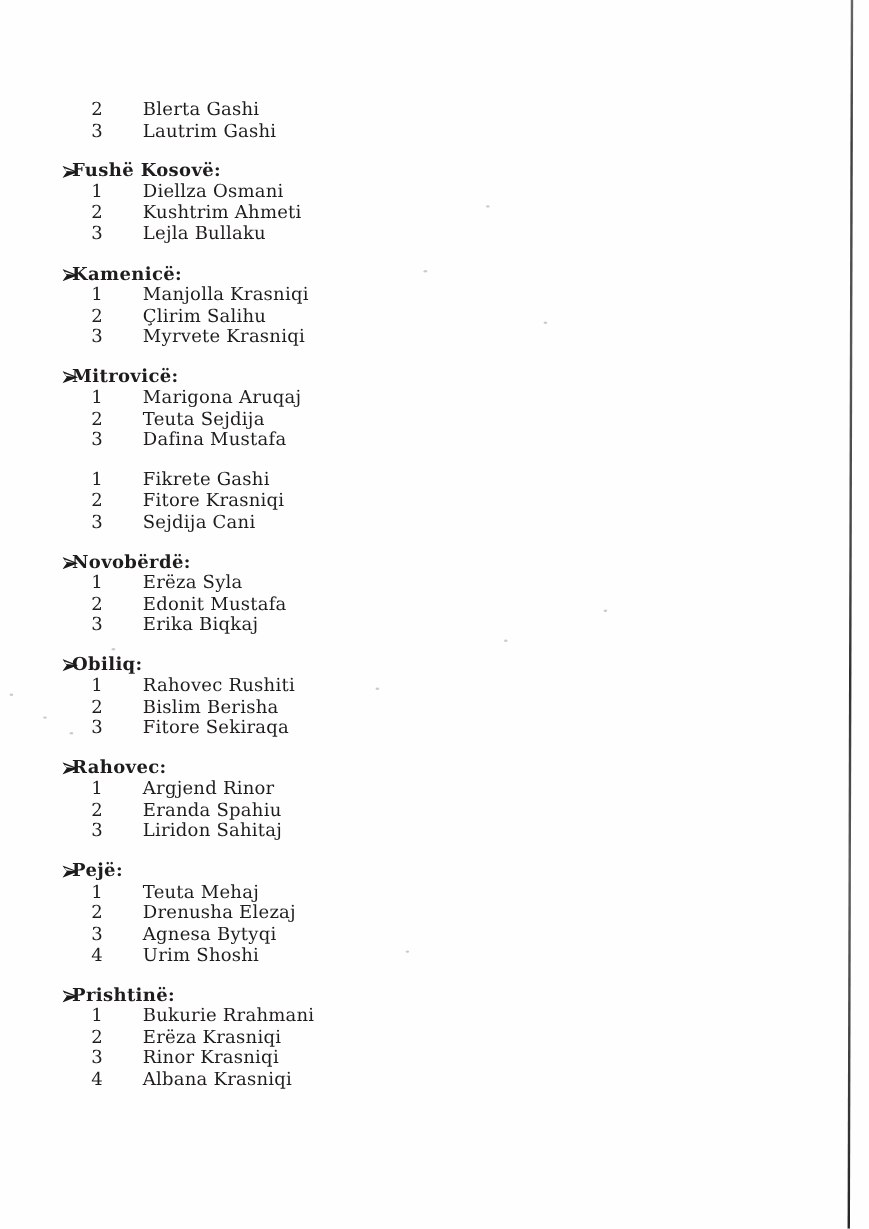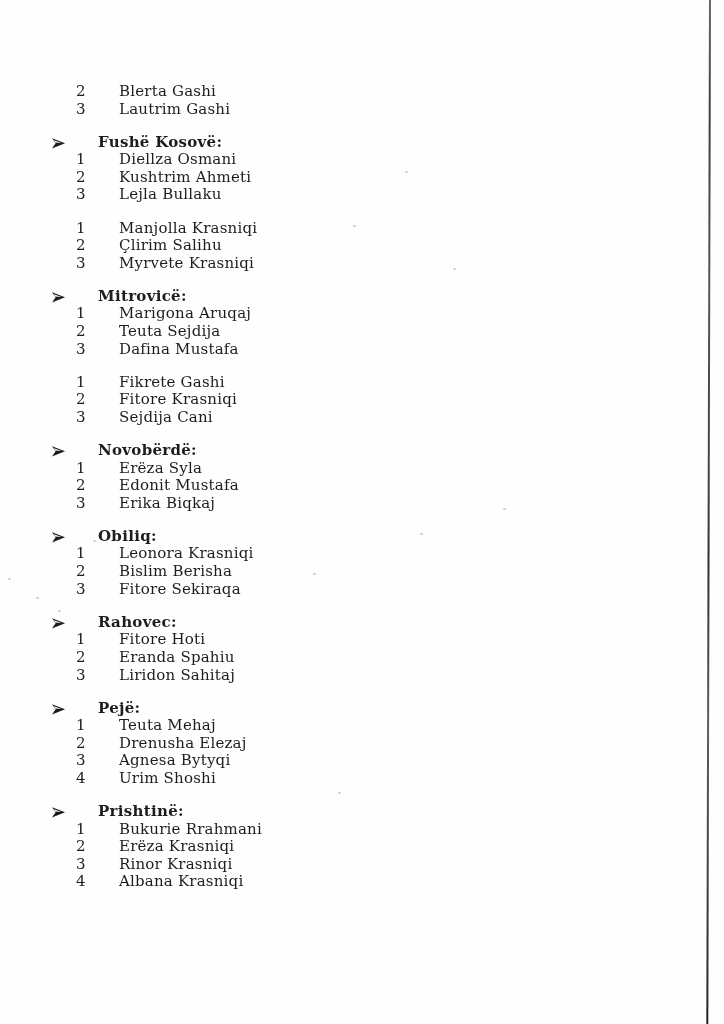--- a/index.html
+++ b/index.html
@@ -26,21 +26,21 @@
     display:flex;
     padding-left:76px;
   }
   .num{
     flex:0 0 43px;
     width:43px;
   }
   .section{margin-top:15.5px;}
   .header-row{
     position:relative;
-    padding-left:98px;
+    padding-left:60px;
     font-weight:bold;
     letter-spacing:0.3px;
   }
   .bullet{
     position:absolute;
     left:52px;top:3px;
     width:13px;height:12px;
     display:inline-block;
   }
   .bullet svg{display:block;}
@@ -93,20 +93,26 @@
         <div class="row item-row">
           <span class="num">2</span>
           <span class="name">Kushtrim Ahmeti</span>
         </div>
         <div class="row item-row">
           <span class="num">3</span>
           <span class="name">Lejla Bullaku</span>
         </div>
       </div>
       <div class="section">
+        <div class="row header-row"><span class="bullet" title="➢">
+            <svg width="13" height="12" viewBox="0 0 13 12">
+              <polygon points="0,1.2 13,6.3 0,11.4 3.6,6.3" fill="#1a1a1a"></polygon>
+              <polygon points="1.8,3.2 9.6,5.9 3.2,5.4" fill="#fefefe"></polygon>
+            </svg>
+          </span><span>Kamenicë:</span></div>
         <div class="row item-row">
           <span class="num">1</span>
           <span class="name">Manjolla Krasniqi</span>
         </div>
         <div class="row item-row">
           <span class="num">2</span>
           <span class="name">Çlirim Salihu</span>
         </div>
         <div class="row item-row">
           <span class="num">3</span>
@@ -169,41 +175,41 @@
       </div>
       <div class="section">
         <div class="row header-row"><span class="bullet" title="➢">
             <svg width="13" height="12" viewBox="0 0 13 12">
               <polygon points="0,1.2 13,6.3 0,11.4 3.6,6.3" fill="#1a1a1a"></polygon>
               <polygon points="1.8,3.2 9.6,5.9 3.2,5.4" fill="#fefefe"></polygon>
             </svg>
           </span><span>Obiliq:</span></div>
         <div class="row item-row">
           <span class="num">1</span>
-          <span class="name">Leonora Krasniqi</span>
+          <span class="name">Rahovec Rushiti</span>
         </div>
         <div class="row item-row">
           <span class="num">2</span>
           <span class="name">Bislim Berisha</span>
         </div>
         <div class="row item-row">
           <span class="num">3</span>
           <span class="name">Fitore Sekiraqa</span>
         </div>
       </div>
       <div class="section">
         <div class="row header-row"><span class="bullet" title="➢">
             <svg width="13" height="12" viewBox="0 0 13 12">
               <polygon points="0,1.2 13,6.3 0,11.4 3.6,6.3" fill="#1a1a1a"></polygon>
               <polygon points="1.8,3.2 9.6,5.9 3.2,5.4" fill="#fefefe"></polygon>
             </svg>
           </span><span>Rahovec:</span></div>
         <div class="row item-row">
           <span class="num">1</span>
-          <span class="name">Fitore Hoti</span>
+          <span class="name">Argjend Rinor</span>
         </div>
         <div class="row item-row">
           <span class="num">2</span>
           <span class="name">Eranda Spahiu</span>
         </div>
         <div class="row item-row">
           <span class="num">3</span>
           <span class="name">Liridon Sahitaj</span>
         </div>
       </div>

